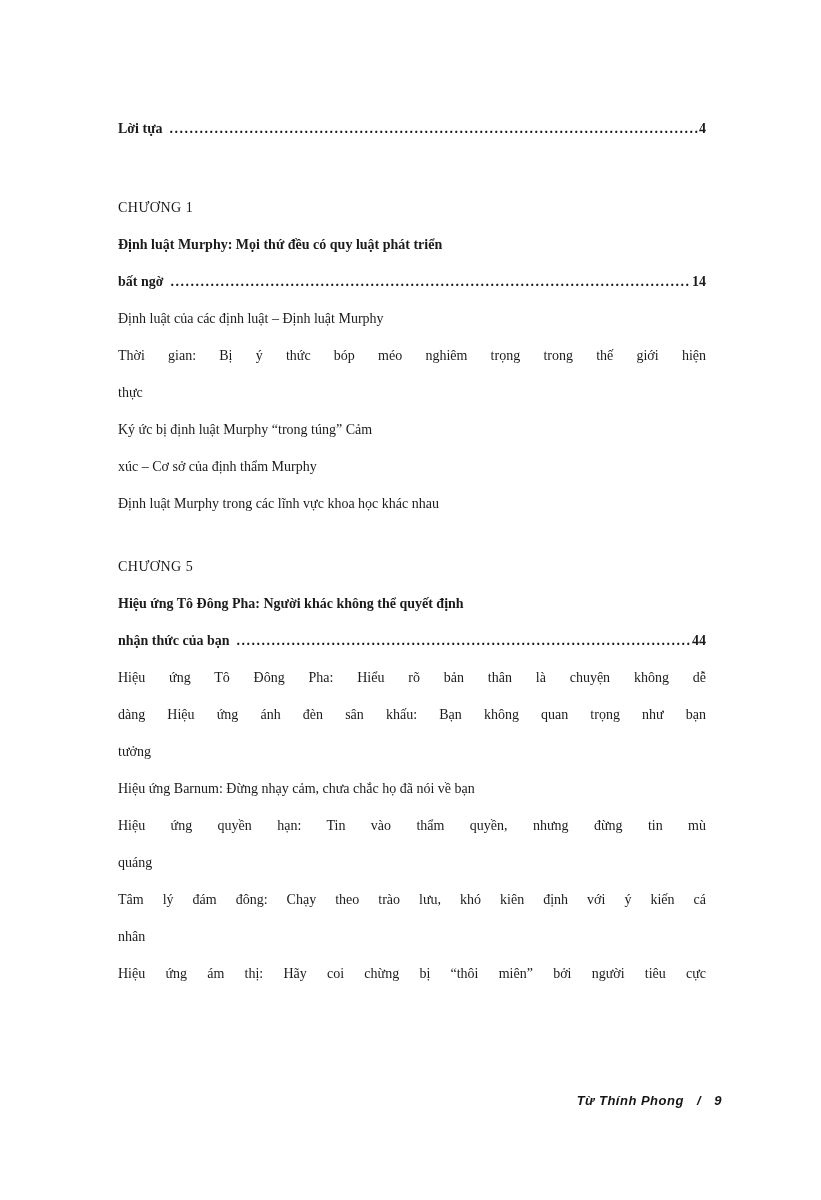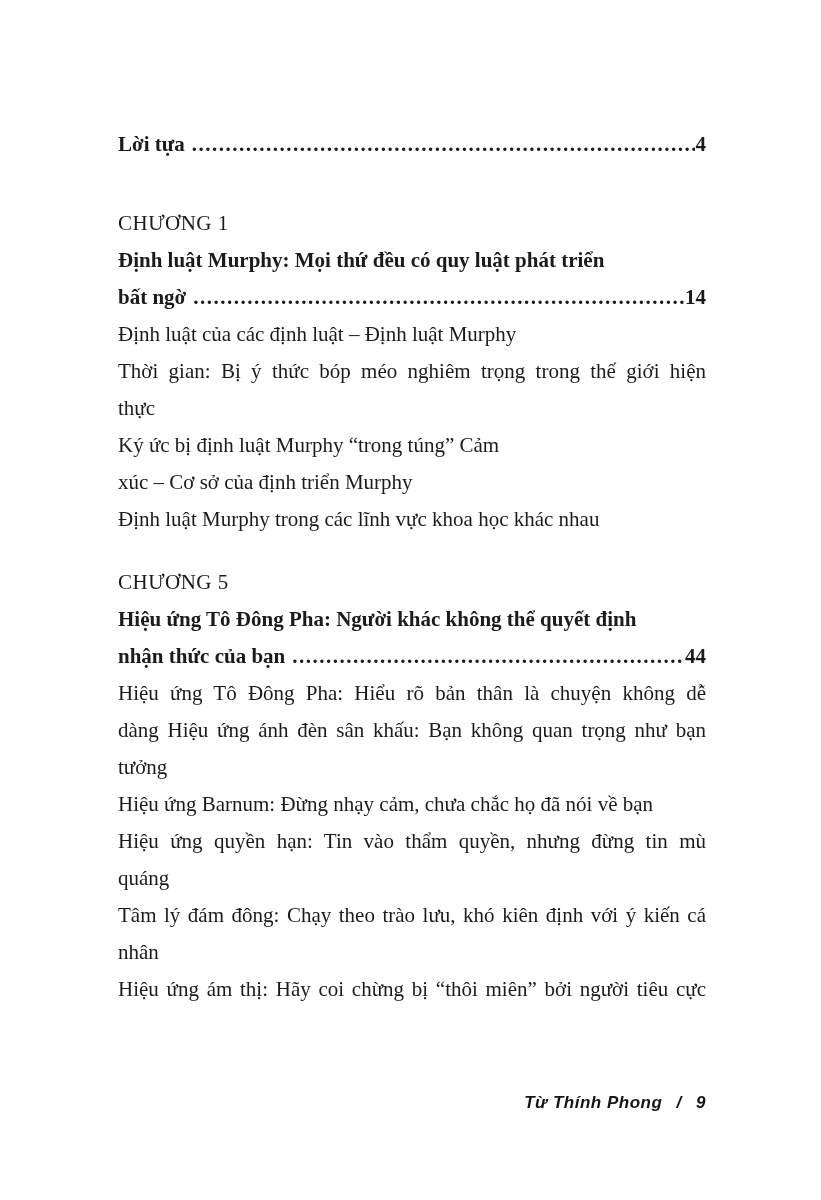--- a/index.html
+++ b/index.html
@@ -11,23 +11,23 @@
     position: relative;
     width: 821px;
     height: 1200px;
     font-family: "Liberation Serif", serif;
     color: #1b1b1b;
     overflow: hidden;
   }
   .content {
     position: absolute;
     left: 118px;
-    top: 126px;
+    top: 110px;
     width: 588px;
-    font-size: 21px;
+    font-size: 14px;
     line-height: 37px;
   }
   .line {
     white-space: nowrap;
     overflow: hidden;
   }
   .line.j {
     text-align: justify;
     text-align-last: justify;
   }
@@ -55,23 +55,24 @@
   .spacer-b { height: 26px; }
   .footer {
     position: absolute;
     left: 0;
     top: 1093px;
     width: 706px;
     text-align: right;
     font-family: "Liberation Sans", sans-serif;
     font-weight: bold;
     font-style: italic;
-    font-size: 17px;
+    font-size: 13px;
     letter-spacing: 0.5px;
     color: #151515;
+    padding-left: 16px;
   }
   .footer .sep { margin: 0 9px; }
 </style>
 </head>
 <body>
 
 <div class="content">
 
   <div class="toc-row bold">
     <span class="entry-label">Lời tựa</span>
@@ -86,21 +87,21 @@
     <div class="line bold">Định luật Murphy: Mọi thứ đều có quy luật phát triển</div>
     <div class="toc-row bold">
       <span class="entry-label">bất ngờ</span>
       <span class="leader">........................................................................................................................................................................</span>
       <span class="page-num">14</span>
     </div>
     <div class="line">Định luật của các định luật – Định luật Murphy</div>
     <div class="line j">Thời gian: Bị ý thức bóp méo nghiêm trọng trong thế giới hiện</div>
     <div class="line">thực</div>
     <div class="line">Ký ức bị định luật Murphy “trong túng” Cảm</div>
-    <div class="line">xúc – Cơ sở của định triển Murphy</div>
+    <div class="line">xúc – Cơ sở của định thẩm Murphy</div>
     <div class="line">Định luật Murphy trong các lĩnh vực khoa học khác nhau</div>
   </div>
 
   <div class="spacer-b"></div>
 
   <div>
     <div class="line chapter-heading">CHƯƠNG 5</div>
     <div class="line bold">Hiệu ứng Tô Đông Pha: Người khác không thể quyết định</div>
     <div class="toc-row bold">
       <span class="entry-label">nhận thức của bạn</span>

